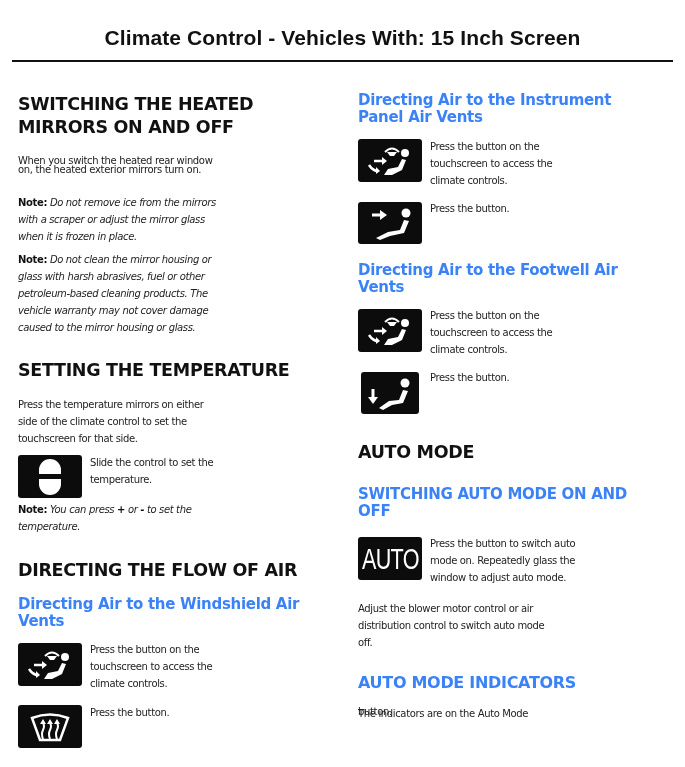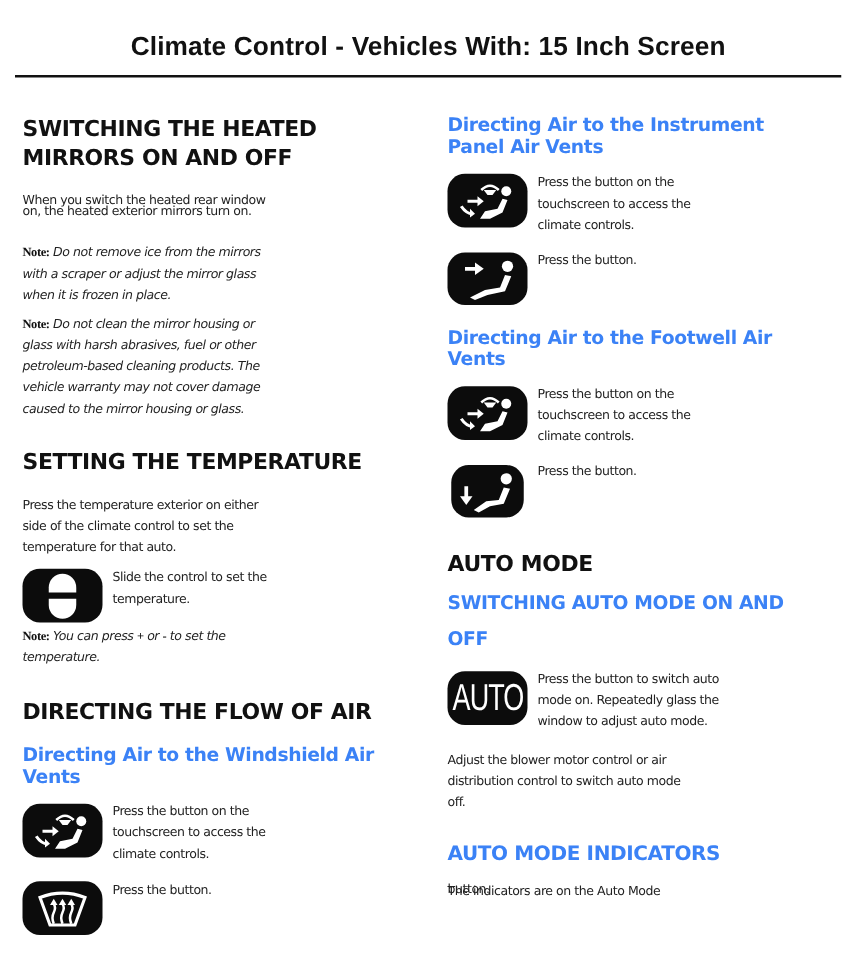--- a/index.html
+++ b/index.html
@@ -25,25 +25,25 @@
     .h2 {
       position: absolute; font-family: "DejaVu Sans", sans-serif; font-weight: bold;
       font-size: 15px; line-height: 17px; color: #3b82f6; letter-spacing: -0.3px;
       white-space: nowrap;
     }
     .p {
       position: absolute; font-family: "DejaVu Sans", sans-serif;
       font-size: 10px; line-height: 16.5px; color: #222; letter-spacing: -0.35px;
       white-space: nowrap;
     }
-    .note-label { font-weight: bold; font-style: normal; color: #111; font-family: Liberation Serif, serif; }
+    .note-label { font-weight: bold; font-style: normal; color: #111; }
     .note-text { font-style: italic; }
 
     .icon {
-      position: absolute; background: #0c0c0c; border-radius: 14px;
+      position: absolute; background: #0c0c0c; border-radius: 3px;
       display: flex; align-items: center; justify-content: center;
     }
     .icon svg { display: block; }
     .auto-text {
       font-family: "Liberation Sans", sans-serif; color: #fff; font-size: 30px;
       transform: scaleX(0.72); letter-spacing: -1px; line-height: 1;
     }
   </style>
 </head>
 <body>
@@ -69,23 +69,23 @@
   <div class="p" style="top:252px">
     <span class="note-label">Note:</span>
     <span class="note-text">Do not clean the mirror housing or</span>
   </div>
   <div class="p note-text" style="top:269px">glass with harsh abrasives, fuel or other</div>
   <div class="p note-text" style="top:286px">petroleum-based cleaning products. The</div>
   <div class="p note-text" style="top:303px">vehicle warranty may not cover damage</div>
   <div class="p note-text" style="top:320px">caused to the mirror housing or glass.</div>
 
   <div class="h1" style="top:359px">SETTING THE TEMPERATURE</div>
-  <div class="p" style="top:397px">Press the temperature exterior on either</div>
+  <div class="p" style="top:397px">Press the temperature mirrors on either</div>
   <div class="p" style="top:414px">side of the climate control to set the</div>
-  <div class="p" style="top:431px">temperature for that auto.</div>
+  <div class="p" style="top:431px">touchscreen for that side.</div>
 
   <div class="icon" style="left:0; top:455px; width:64px; height:43px;">
     <svg width="26" height="38" viewBox="0 0 26 38">
       <path d="M2 16 V12 A11 11 0 0 1 24 12 V16 Z" fill="#fff"></path>
       <path d="M2 21 V26 A11 11 0 0 0 24 26 V21 Z" fill="#fff"></path>
     </svg>
   </div>
   <div class="p" style="left:72px; top:455px">Slide the control to set the</div>
   <div class="p" style="left:72px; top:472px">temperature.</div>
 
@@ -183,21 +183,21 @@
     <svg width="50" height="36" viewBox="0 0 50 36">
       <path d="M8 14 L8 24" stroke="#fff" stroke-width="3"></path>
       <path d="M3 22 L8 29 L13 22 Z" fill="#fff"></path>
       <circle cx="40" cy="8" r="4.5" fill="#fff"></circle>
       <path d="M38 15 L34 25 L24 26 L14 33 L18 35 L27 30 L38 28 L43 16 Z" fill="#fff"></path>
     </svg>
   </div>
   <div class="p" style="left:72px; top:370px">Press the button.</div>
 
   <div class="h1" style="top:441px">AUTO MODE</div>
-  <div class="h2" style="top:474px">SWITCHING AUTO MODE ON AND</div>
+  <div class="h2" style="top:486px">SWITCHING AUTO MODE ON AND</div>
   <div class="h2" style="top:503px">OFF</div>
 
   <div class="icon" style="left:0; top:537px; width:64px; height:43px;">
     <span class="auto-text">AUTO</span>
   </div>
   <div class="p" style="left:72px; top:536px">Press the button to switch auto</div>
   <div class="p" style="left:72px; top:553px">mode on. Repeatedly glass the</div>
   <div class="p" style="left:72px; top:570px">window to adjust auto mode.</div>
 
   <div class="p" style="top:601px">Adjust the blower motor control or air</div>

